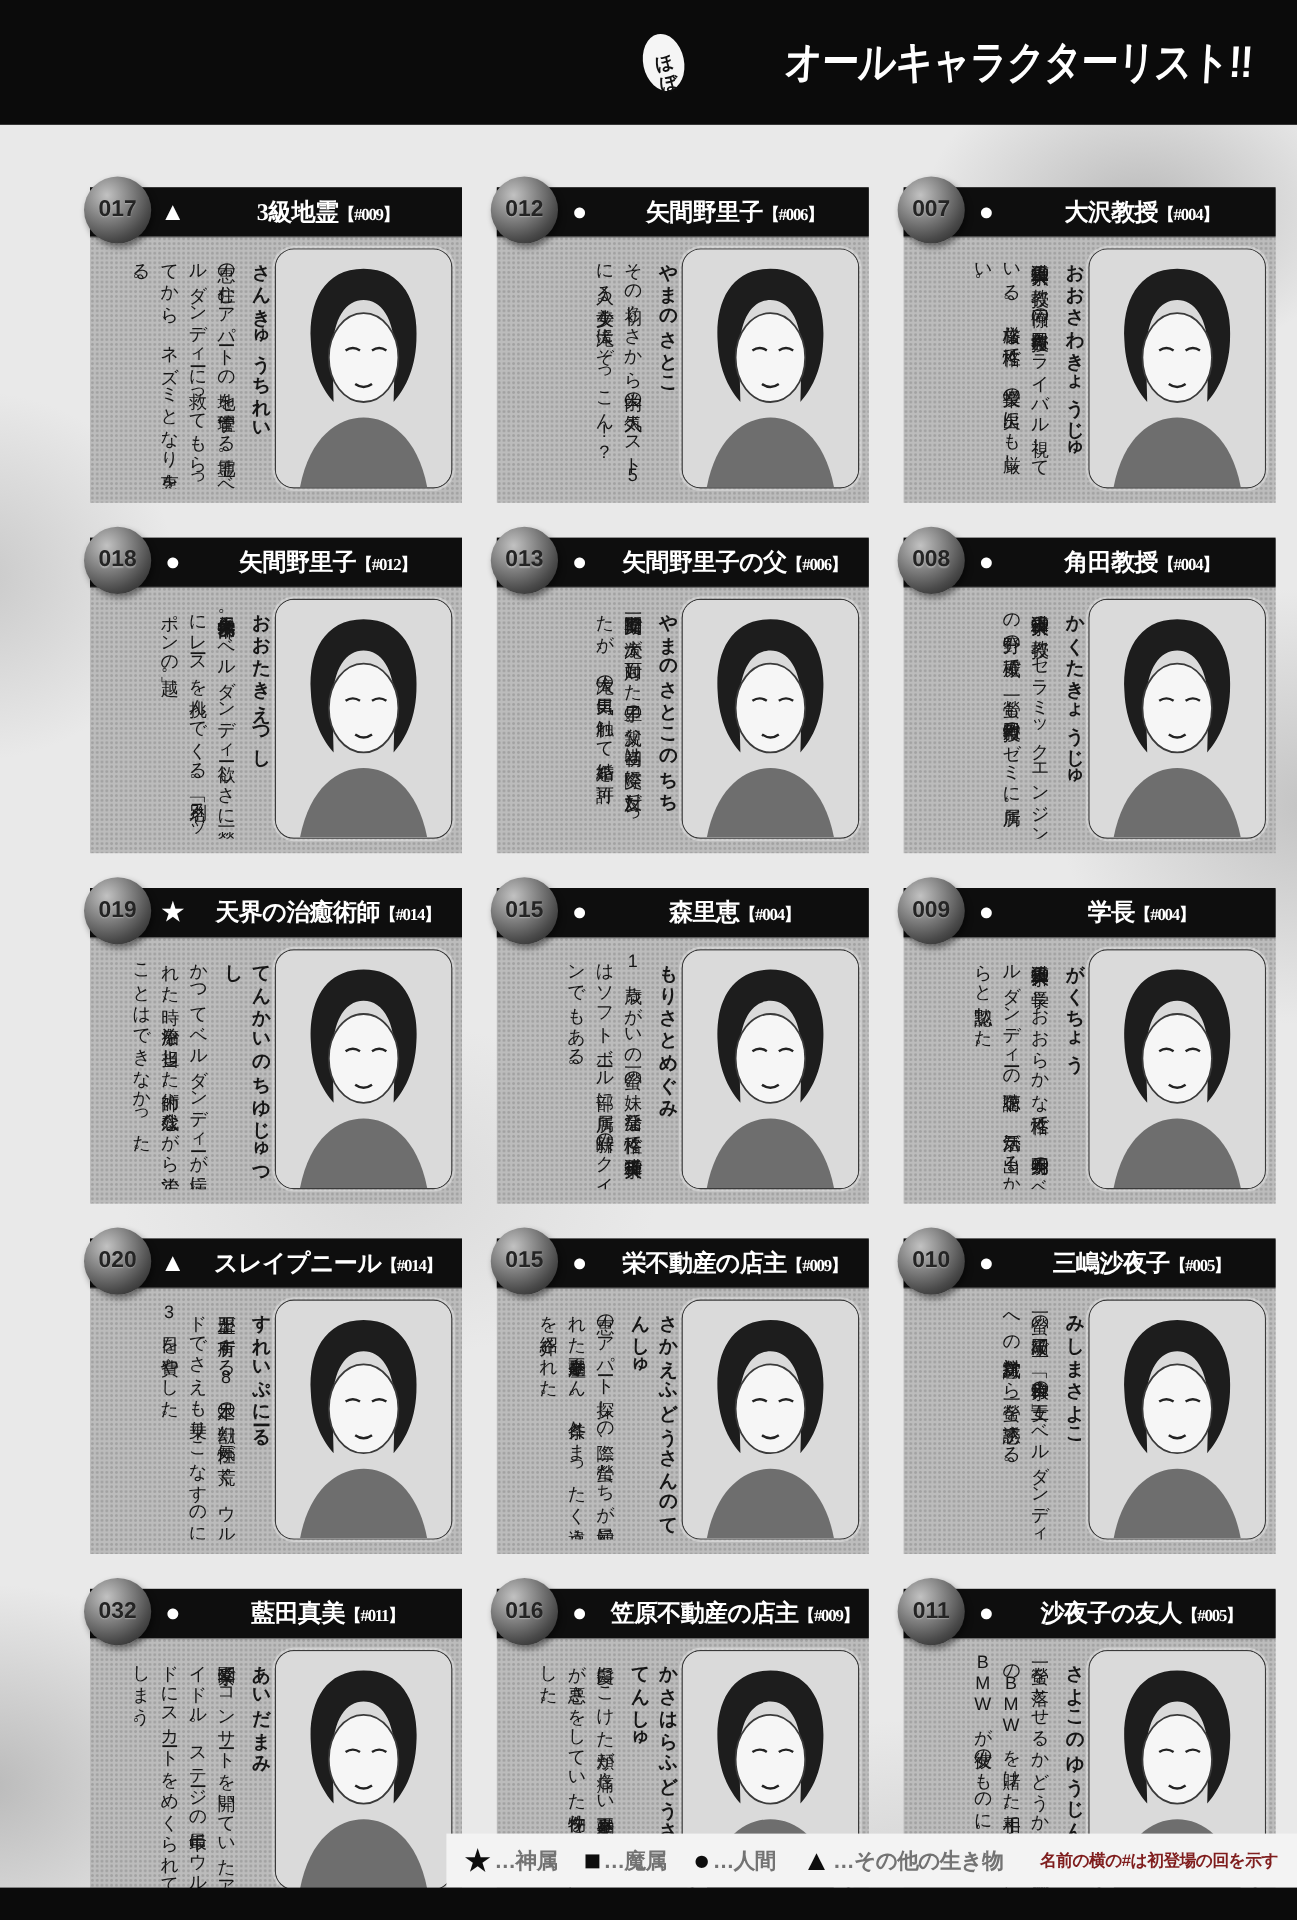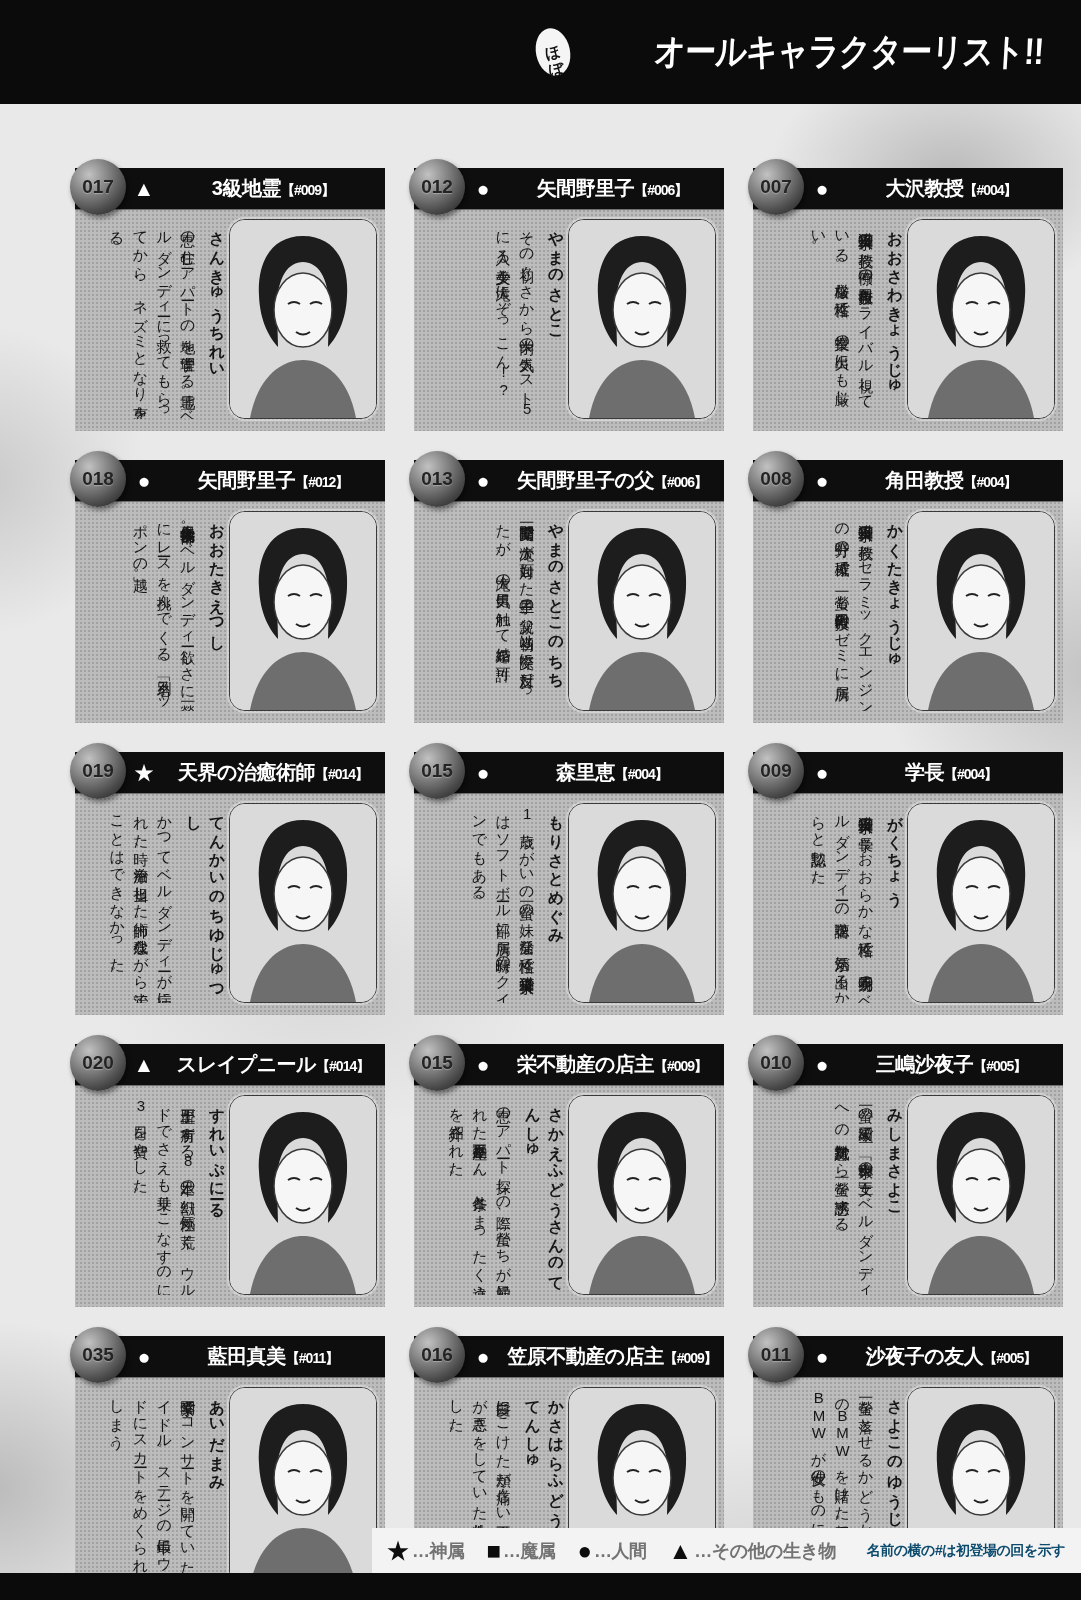--- a/index.html
+++ b/index.html
@@ -16,28 +16,28 @@
   
   .top-band{position:absolute;left:0;top:0;width:1081px;height:104px;background:#0b0b0b;
     display:flex;align-items:center;justify-content:flex-end;padding-right:38px;box-sizing:border-box;}
   .header-group{display:flex;align-items:center;gap:10px;}
   .hobo-badge{display:inline-flex;align-items:center;justify-content:center;
     width:34px;height:48px;background:#f5f5f5;border-radius:50%;transform:rotate(-12deg);
     writing-mode:vertical-rl;text-orientation:upright;color:#111;font-weight:bold;font-size:15px;line-height:1;}
   .page-title{color:#fff;font-weight:bold;font-size:37px;letter-spacing:-1px;white-space:nowrap;
     transform:scaleX(.84) skewX(-4deg);transform-origin:right center;font-family:"Liberation Sans",sans-serif;}
   
-  .grid{position:absolute;left:75px;top:168px;display:grid;
+  .grid{position:absolute;left:75px;top:156px;display:grid;
     grid-template-columns:repeat(3,310px);column-gap:14px;row-gap:9px;gap:29px;}
   .card{position:relative;width:310px;height:263px;}
   .card-header{position:relative;height:41px;background:#0e0e0e;display:flex;align-items:center;
     padding-left:52px;box-sizing:border-box;box-shadow:0 1px 0 rgba(0,0,0,.4);}
   .card-symbol{width:34px;text-align:center;color:#fff;font-size:21px;line-height:1;flex:0 0 auto;}
   .card-title-wrap{flex:1;text-align:center;white-space:nowrap;color:#fff;
-    font-family:Liberation Sans, sans-serif;font-weight:bold;overflow:hidden;}
+    font-family:Liberation Serif, serif;font-weight:bold;overflow:hidden;}
   .card-name{font-size:20px;letter-spacing:-.5px;}
   .card-ep{font-size:14px;letter-spacing:-1px;}
   .ball{position:absolute;left:-5px;top:-9px;width:56px;height:56px;border-radius:50%;z-index:2;
     background:radial-gradient(circle at 34% 28%, #c2c2c2, #8a8a8a 32%, #4a4a4a 68%, #222 95%);
     display:flex;align-items:center;justify-content:center;box-shadow:2px 3px 5px rgba(0,0,0,.45);}
   .ball-num{font-size:19px;font-weight:bold;color:#242424;text-shadow:0 1px 1px rgba(255,255,255,.30);}
   .card-body{height:222px;background-color:#bcbcbc;
     background-image:radial-gradient(rgba(0,0,0,.14) 1px, transparent 1.3px);background-size:4px 4px;
     display:flex;flex-direction:row;box-sizing:border-box;padding:10px 8px 12px 10px;}
   .card-text{flex:1;writing-mode:vertical-rl;text-orientation:upright;overflow:hidden;
@@ -46,21 +46,21 @@
   .description{display:block;font-size:15px;line-height:1.58;letter-spacing:.5px;}
   .portrait{flex:0 0 auto;width:146px;height:198px;border-radius:16px;overflow:hidden;
     border:1px solid #3a3a3a;background:#e3e3e3;box-shadow:0 0 0 2px rgba(255,255,255,.35);}
   .portrait svg{display:block;width:100%;height:100%;}
   
   .legend-strip{position:absolute;left:372px;top:1528px;width:709px;height:45px;background:#f3f3f3;
     display:flex;align-items:center;box-sizing:border-box;padding:0 16px 0 14px;}
   .legend-item{display:flex;align-items:center;margin-right:22px;}
   .legend-symbol{font-size:24px;line-height:1;color:#0d0d0d;margin-right:2px;}
   .legend-label{font-size:18px;font-weight:bold;color:#737373;letter-spacing:-.5px;white-space:nowrap;}
-  .legend-note{margin-left:auto;font-size:14px;font-weight:bold;color:#0c4a6e;white-space:nowrap;letter-spacing:-.5px;}
+  .legend-note{margin-left:auto;font-size:14px;font-weight:bold;color:#7f1d1d;white-space:nowrap;letter-spacing:-.5px;}
   .bottom-band{position:absolute;left:0;top:1573px;width:1081px;height:27px;background:#0b0b0b;}
   .defs-holder{position:absolute;width:0;height:0;overflow:hidden;}
 </style>
 </head>
 <body>
 
 <div class="page">
 
   <svg class="defs-holder" aria-hidden="true">
     <defs>
@@ -332,21 +332,21 @@
       <div class="portrait">
         <svg viewBox="0 0 146 198">
               <use href="#bust" xlink:href="#bust"></use>
             </svg>
       </div>
     </div>
   </div>
 
   <div class="card">
     <div class="ball">
-      <span class="ball-num">035</span>
+      <span class="ball-num">032</span>
     </div>
     <div class="card-header">
       <span class="card-symbol">●</span>
       <span class="card-title-wrap"><span class="card-name">藍田真美</span><span class="card-ep">【#011】</span></span>
     </div>
     <div class="card-body">
       <div class="card-text">
         <span class="reading">あいだまみ</span>
         <span class="description">学園祭でコンサートを開いていたアイドル。ステージの最中にウルドにスカートをめくられてしまう。</span>
       </div>

